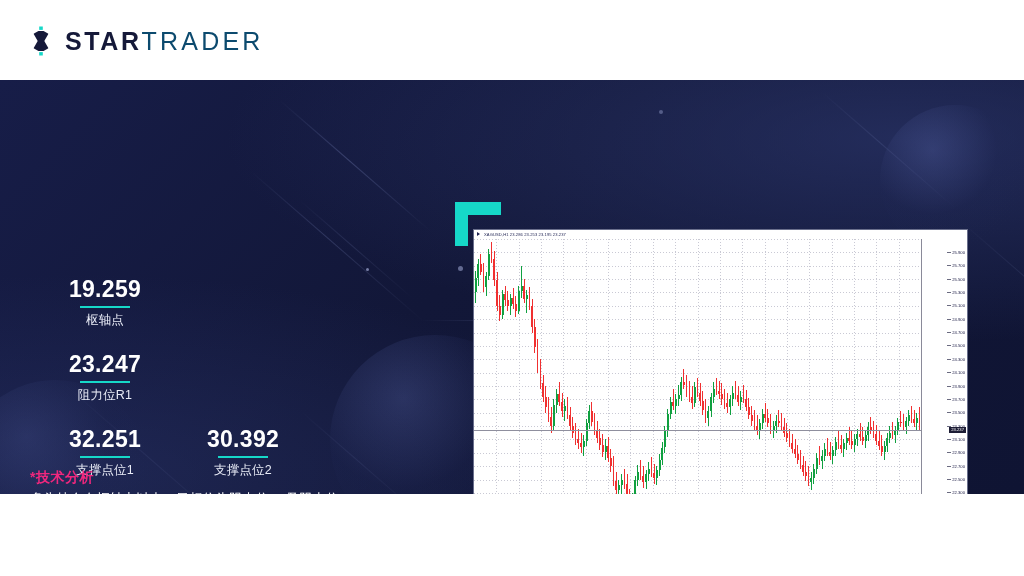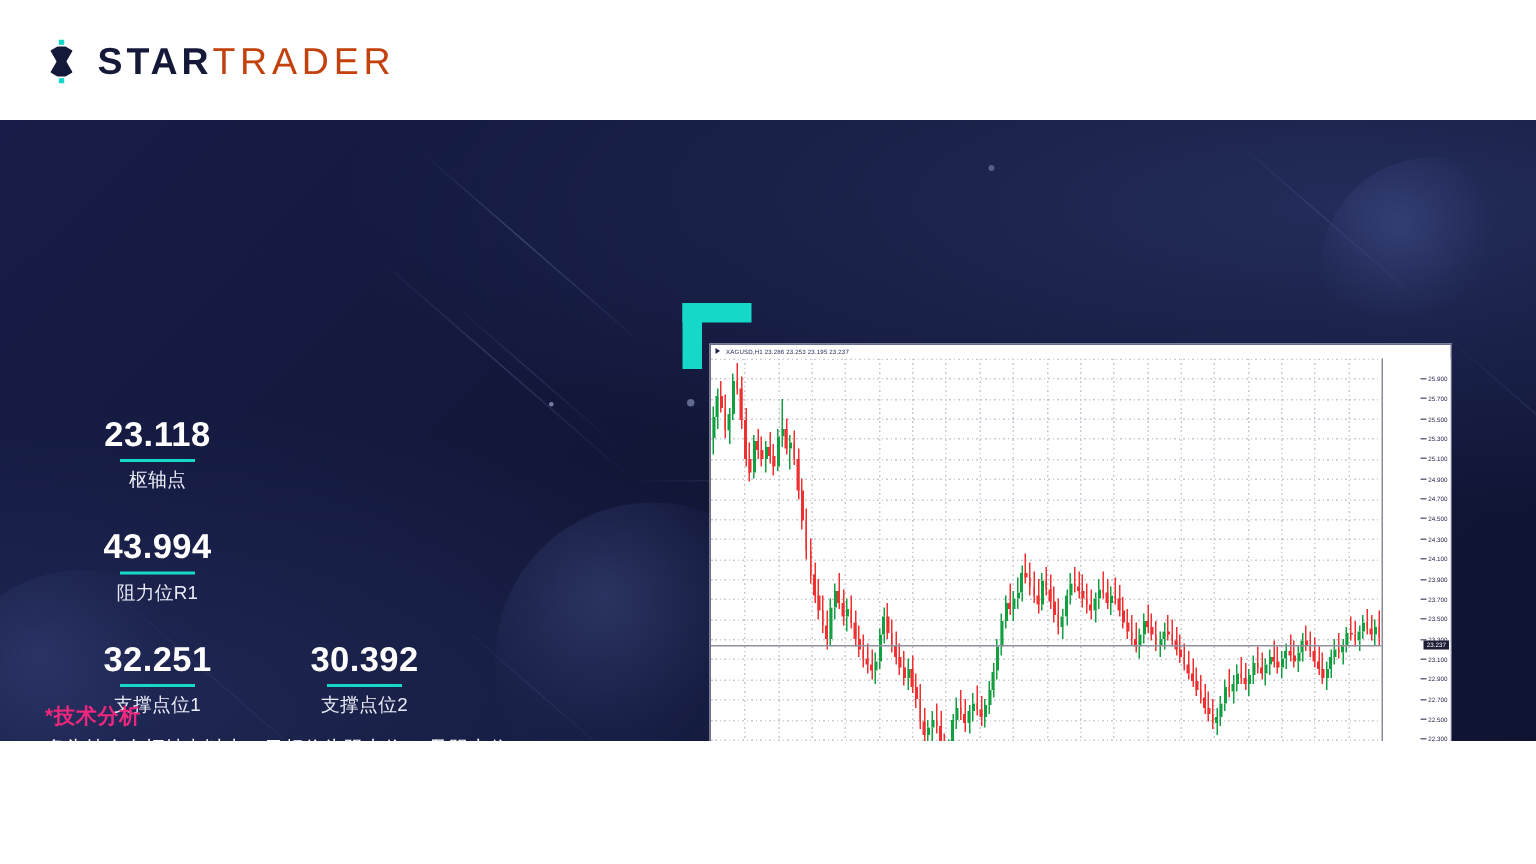--- a/index.html
+++ b/index.html
@@ -19,21 +19,21 @@
     position:absolute; left:26px; top:26px;
     display:flex; align-items:center; gap:9px;
   }
   .logo-mark { position:relative; width:30px; height:30px; }
   .logo-mark .star { position:absolute; left:0; top:0; width:30px; height:30px; }
   .logo-text {
     font-size:25px; letter-spacing:2.6px; font-weight:700;
     display:flex; align-items:center;
   }
   .logo-text .t-star { color:#151939; }
-  .logo-text .t-trader { color:#c2410c; font-weight:400; letter-spacing:3.2px; }
+  .logo-text .t-trader { color:#0c4a6e; font-weight:400; letter-spacing:3.2px; }
 
   
   .stage {
     position:absolute; left:0; top:80px; width:1024px; height:414px;
     background:#141a42;
     overflow:hidden;
   }
   .stage .bg-grad {
     position:absolute; inset:0;
     background:
@@ -188,28 +188,28 @@
     <div class="orb" style="left:-40px;top:300px;width:190px;height:190px;opacity:.7;"></div>
 
     <div class="dot" style="left:366px;top:188px;width:3px;height:3px;"></div>
     <div class="dot" style="left:458px;top:186px;width:5px;height:5px;opacity:.8;"></div>
     <div class="dot" style="left:659px;top:30px;width:4px;height:4px;opacity:.6;"></div>
 
 
     <div class="pivot-grid">
       <div class="pv-row r1">
         <div class="pv-cell solo">
-          <div class="pv-val">23.118</div>
+          <div class="pv-val">19.259</div>
           <div class="pv-ul"></div>
           <div class="pv-lab">枢轴点</div>
         </div>
       </div>
       <div class="pv-row r2">
         <div class="pv-cell">
-          <div class="pv-val">43.994</div>
+          <div class="pv-val">23.247</div>
           <div class="pv-ul"></div>
           <div class="pv-lab">阻力位R1</div>
         </div>
       </div>
       <div class="pv-row r3">
         <div class="pv-cell">
           <div class="pv-val">32.251</div>
           <div class="pv-ul"></div>
           <div class="pv-lab">支撑点位1</div>
         </div>

